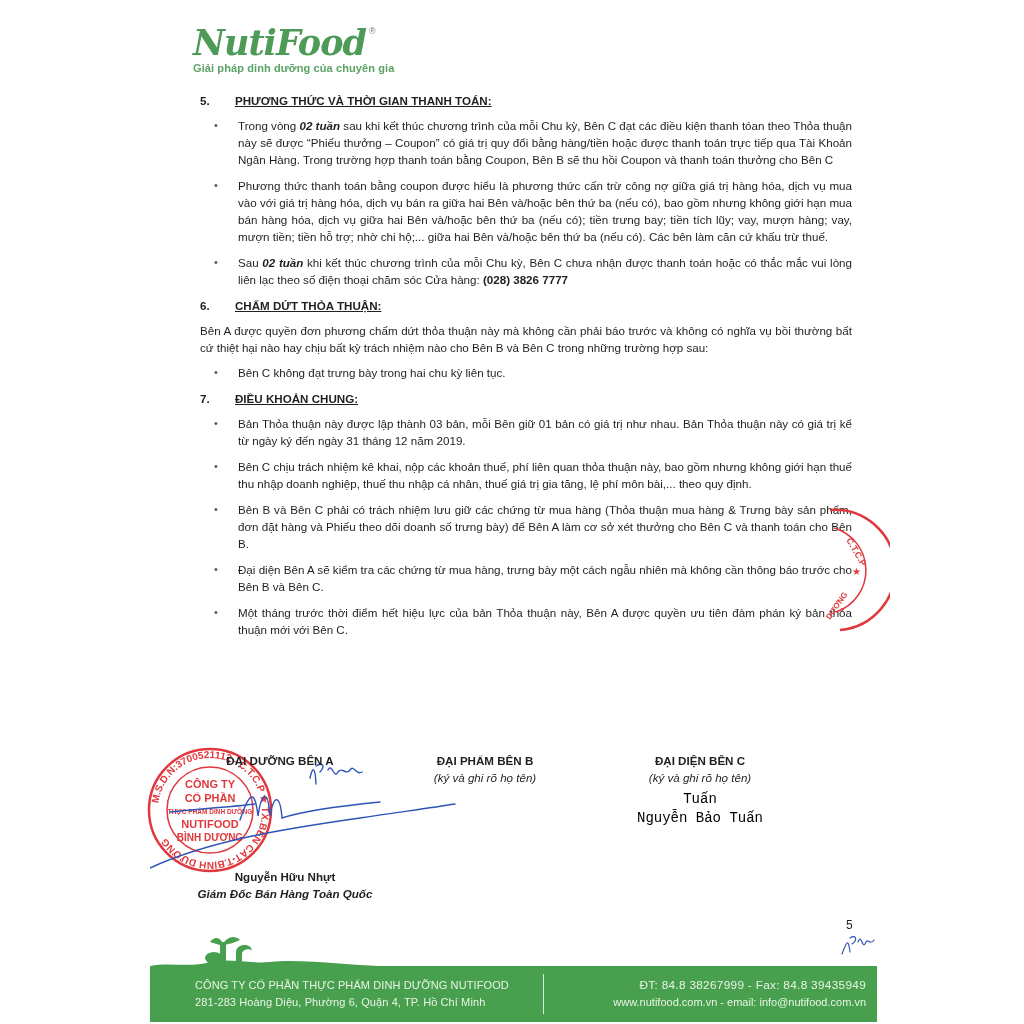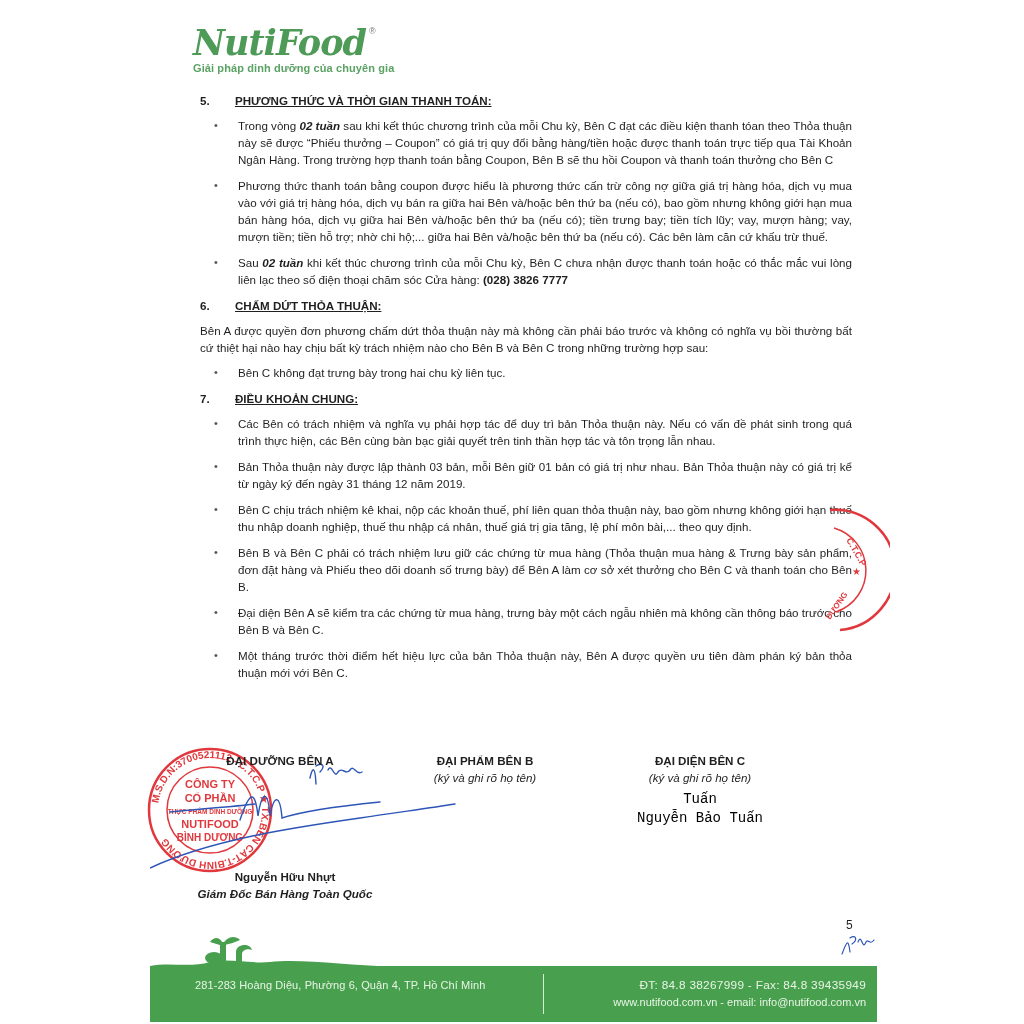--- a/index.html
+++ b/index.html
@@ -79,21 +79,20 @@
   <p class="para">Bên A được quyền đơn phương chấm dứt thỏa thuận này mà không cần phải báo trước và không có nghĩa vụ bồi thường bất cứ thiệt hại nào hay chịu bất kỳ trách nhiệm nào cho Bên B và Bên C trong những trường hợp sau:</p>
   <ul class="bl">
     <li>Bên C không đạt trưng bày trong hai chu kỳ liên tục.</li>
   </ul>
 
   <div class="sec-title sp7">
     <span class="num">7.</span>
     <span class="txt">ĐIỀU KHOẢN CHUNG:</span>
   </div>
   <ul class="bl">
-    <li>Các Bên có trách nhiệm và nghĩa vụ phải hợp tác để duy trì bản Thỏa thuận này. Nếu có vấn đề phát sinh trong quá trình thực hiện, các Bên cùng bàn bạc giải quyết trên tinh thần hợp tác và tôn trọng lẫn nhau.</li>
     <li>Bản Thỏa thuận này được lập thành 03 bản, mỗi Bên giữ 01 bản có giá trị như nhau. Bản Thỏa thuận này có giá trị kể từ ngày ký đến ngày 31 tháng 12 năm 2019.</li>
     <li>Bên C chịu trách nhiệm kê khai, nộp các khoản thuế, phí liên quan thỏa thuận này, bao gồm nhưng không giới hạn thuế thu nhập doanh nghiệp, thuế thu nhập cá nhân, thuế giá trị gia tăng, lệ phí môn bài,... theo quy định.</li>
     <li>Bên B và Bên C phải có trách nhiệm lưu giữ các chứng từ mua hàng (Thỏa thuận mua hàng &amp; Trưng bày sản phẩm, đơn đặt hàng và Phiếu theo dõi doanh số trưng bày) để Bên A làm cơ sở xét thưởng cho Bên C và thanh toán cho Bên B.</li>
     <li>Đại diện Bên A sẽ kiểm tra các chứng từ mua hàng, trưng bày một cách ngẫu nhiên mà không cần thông báo trước cho Bên B và Bên C.</li>
     <li>Một tháng trước thời điểm hết hiệu lực của bản Thỏa thuận này, Bên A được quyền ưu tiên đàm phán ký bản thỏa thuận mới với Bên C.</li>
   </ul>
 </div>
 
 <svg class="stamp" viewBox="0 0 128 128">
   <g fill="none" stroke="#e0383c">
@@ -163,20 +162,21 @@
     <path d="M 0 34 C 20 30, 40 36, 60 30 C 80 26, 100 32, 120 30 C 150 26, 200 34, 240 34 L 727 34 L 727 40 L 0 40 Z" fill="#48a04f"></path>
     <g fill="#48a04f">
       <ellipse cx="64" cy="26" rx="9" ry="6"></ellipse>
       <rect x="70" y="10" width="6" height="22" rx="2"></rect>
       <path d="M 60 10 C 66 2, 72 8, 73 12 C 76 6, 84 2, 90 8 C 82 12, 76 12, 73 14 Z"></path>
       <path d="M 86 32 L 86 20 C 86 12, 100 10, 102 18 C 98 16, 92 18, 92 22 L 92 32 Z"></path>
     </g>
   </svg>
   <div class="footer-band"></div>
   <div class="footer-left">
+    <div class="l1">CÔNG TY CỔ PHẦN THỰC PHẨM DINH DƯỠNG NUTIFOOD</div>
     <div>281-283 Hoàng Diệu, Phường 6, Quận 4, TP. Hồ Chí Minh</div>
   </div>
   <div class="footer-div"></div>
   <div class="footer-right">
     <div class="l1">ĐT: 84.8 38267999 - Fax: 84.8 39435949</div>
     <div>www.nutifood.com.vn - email: info@nutifood.com.vn</div>
   </div>
 </div>
 
 </body></html>

